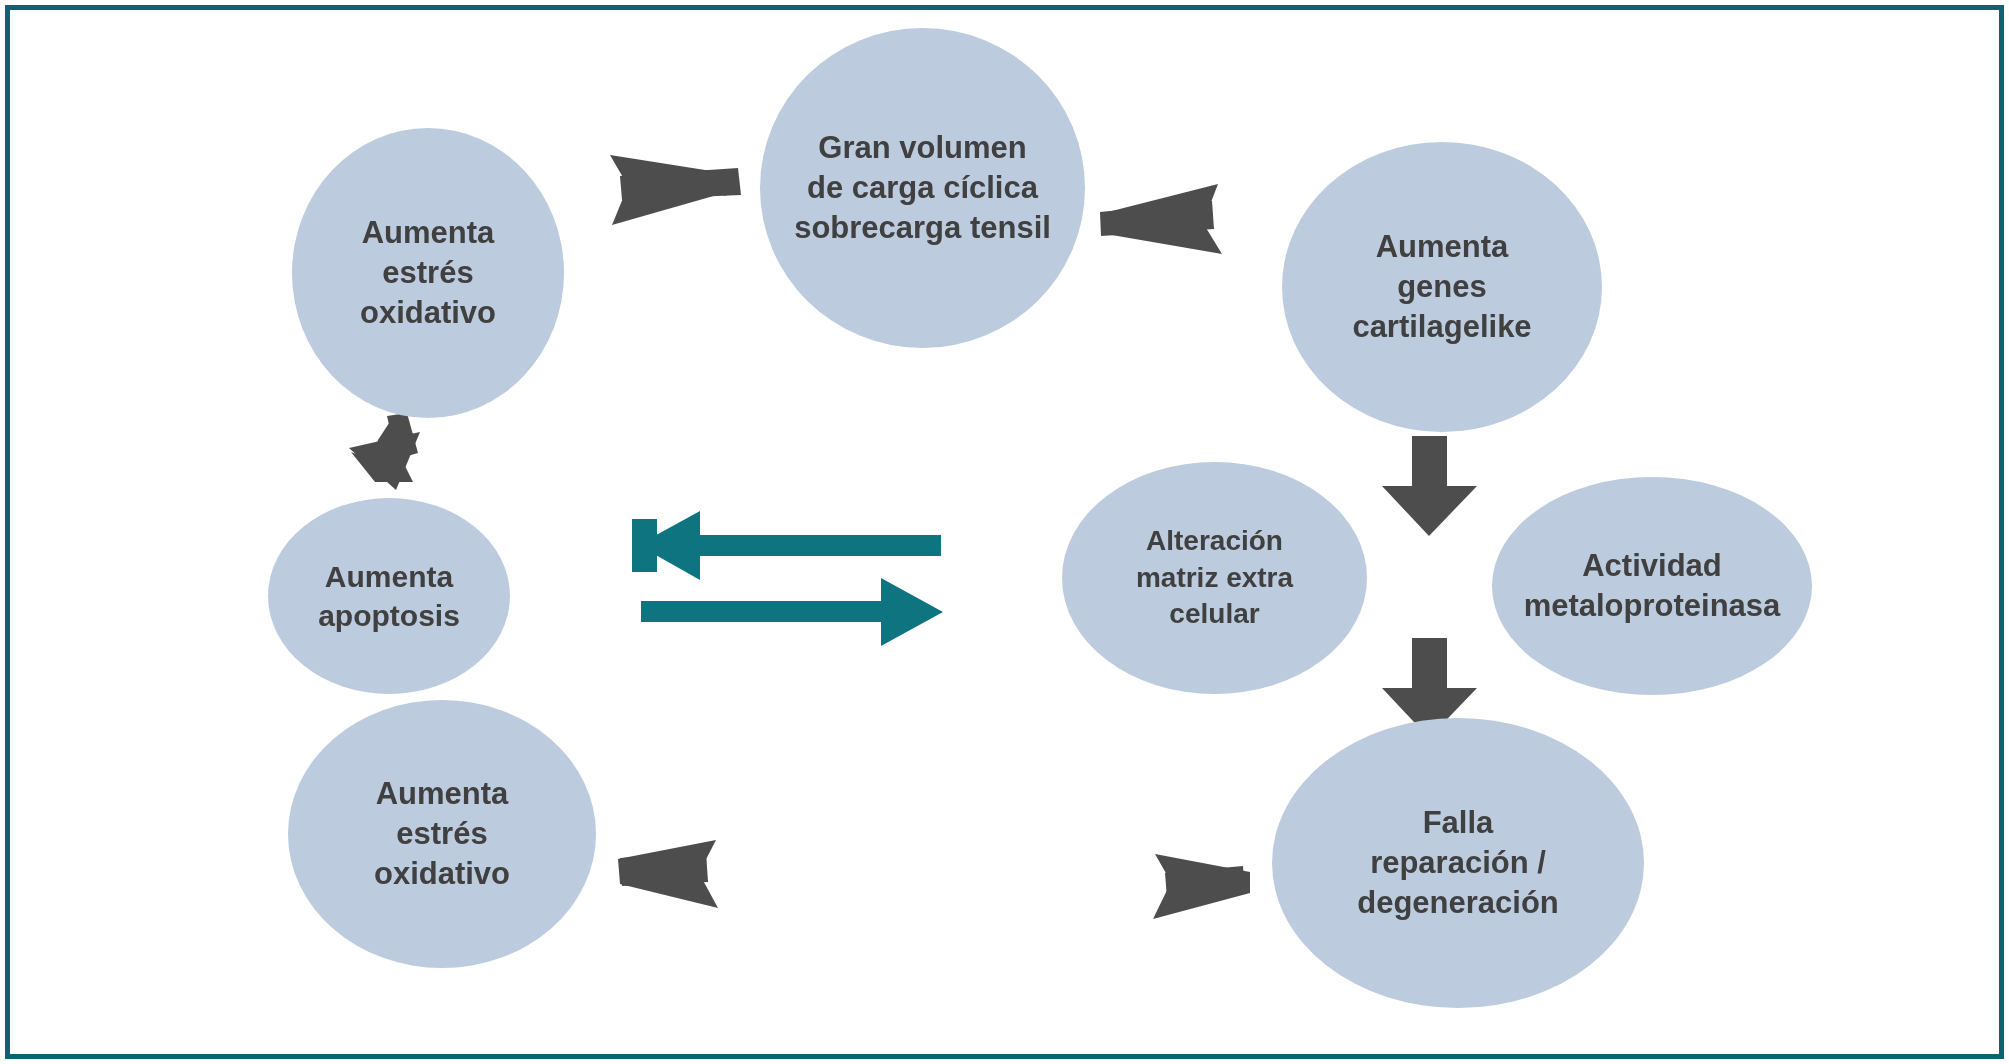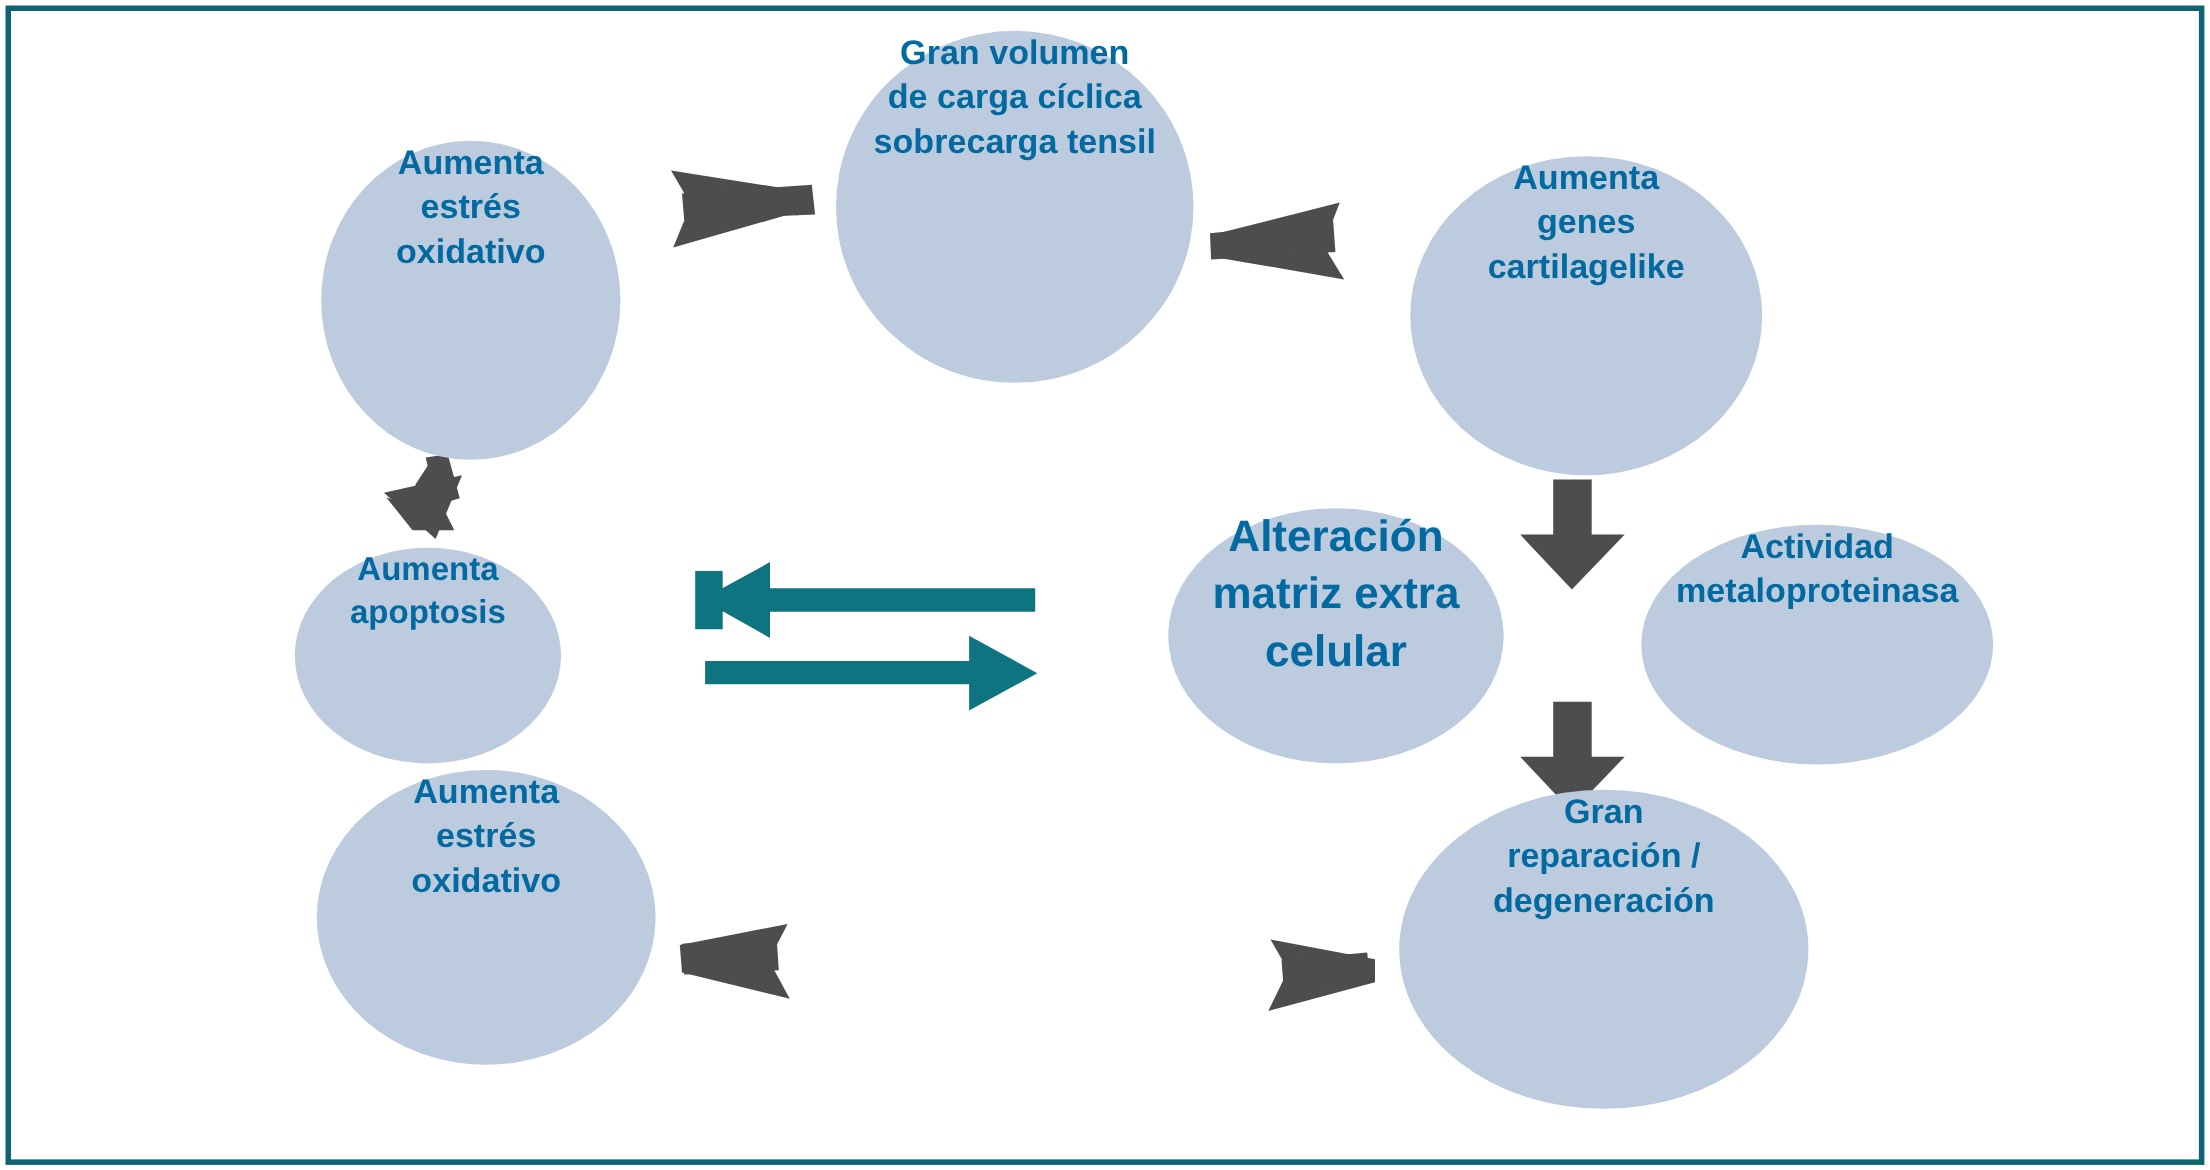--- a/index.html
+++ b/index.html
@@ -22,23 +22,24 @@
     box-sizing:border-box;
     border:5px solid #0d6370;
     background:#ffffff;
   }
 
   .node{
     position:absolute;
     background:#bccbdd;
     border-radius:50%;
     display:flex;
+    align-items:center;
     justify-content:center;
     text-align:center;
-    color:#0369a1;
+    color:#404040;
     font-weight:bold;
     line-height:1.30;
     box-sizing:border-box;
   }
   .node .label{
     display:block;
     padding:0 6px;
     white-space:pre-line;
   }
 
@@ -47,21 +48,21 @@
     left:0; top:0;
     width:2009px; height:1064px;
     pointer-events:none;
   }
 
   
   #n-gran     { left:760px;  top:28px;   width:325px; height:320px; font-size:31px; }
   #n-ox-top   { left:292px;  top:128px;  width:272px; height:290px; font-size:31px; }
   #n-genes    { left:1282px; top:142px;  width:320px; height:290px; font-size:31px; }
   #n-apop     { left:268px;  top:498px;  width:242px; height:196px; font-size:30px; }
-  #n-matriz   { left:1062px; top:462px;  width:305px; height:232px; font-size:40px; }
+  #n-matriz   { left:1062px; top:462px;  width:305px; height:232px; font-size:28px; }
   #n-metalo   { left:1492px; top:477px;  width:320px; height:218px; font-size:31px; }
   #n-falla    { left:1272px; top:718px;  width:372px; height:290px; font-size:31px; }
   #n-ox-bot   { left:288px;  top:700px;  width:308px; height:268px; font-size:31px; }
 </style>
 </head>
 <body>
 
 <div id="canvas">
   <div id="frame"></div>
 
@@ -128,21 +129,21 @@
 matriz extra
 celular</span>
   </div>
 
   <div class="node" id="n-metalo">
     <span class="label">Actividad
 metaloproteinasa</span>
   </div>
 
   <div class="node" id="n-falla">
-    <span class="label">Gran
+    <span class="label">Falla
 reparación /
 degeneración</span>
   </div>
 
   <div class="node" id="n-ox-bot">
     <span class="label">Aumenta
 estrés
 oxidativo</span>
   </div>
 </div>

